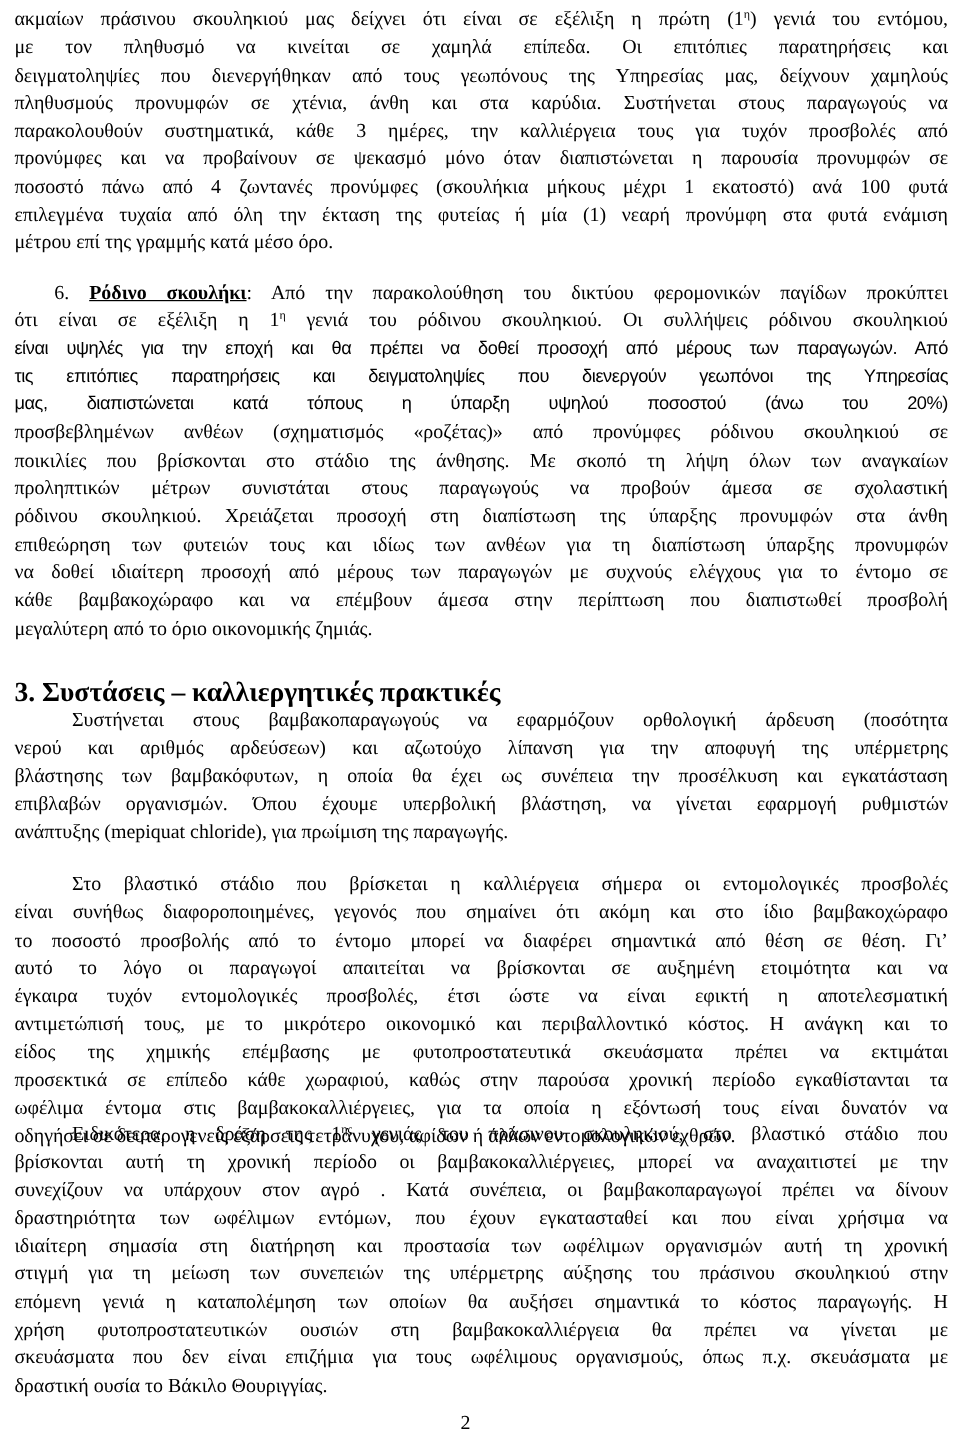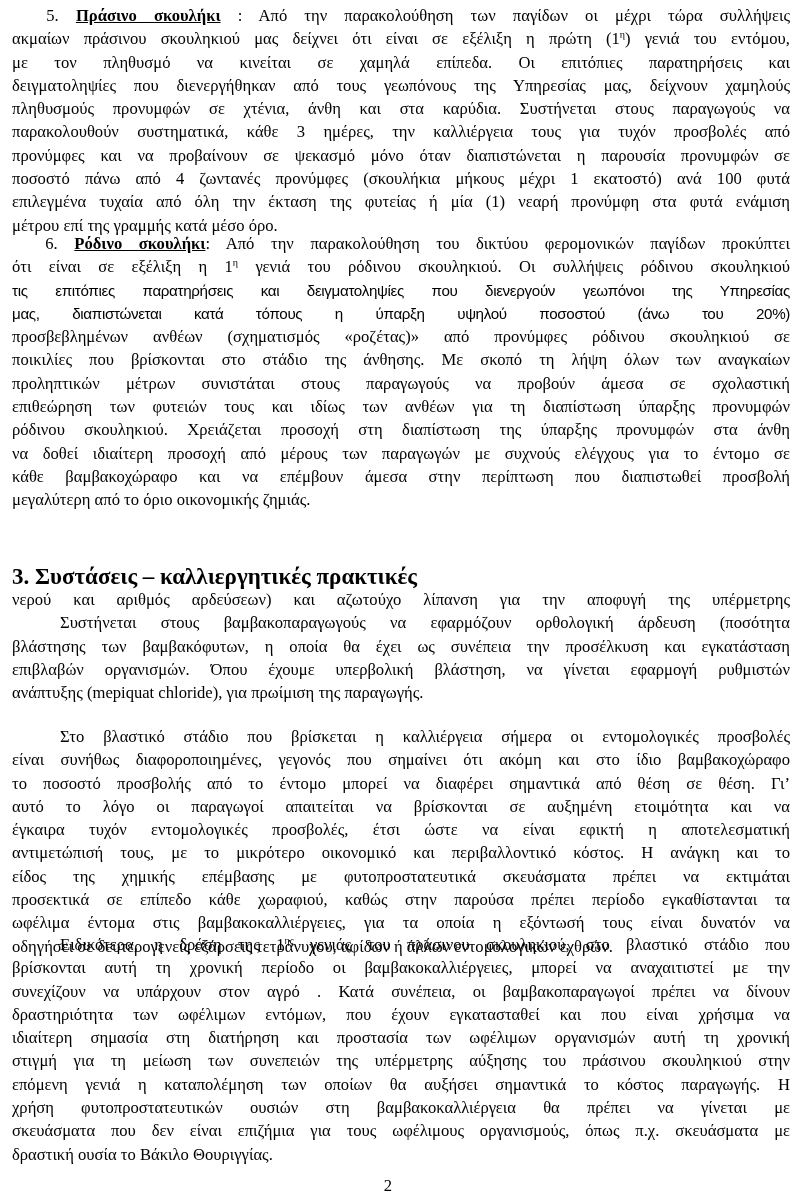--- a/index.html
+++ b/index.html
@@ -19,66 +19,66 @@
   sup { font-size: 10px; line-height: 0; vertical-align: 6px; }
   .heading { position: absolute; left: 12px; top: 565px; font-weight: bold; font-size: 23px; line-height: 23px; }
   .pagenum { position: absolute; left: 0; width: 776px; text-align: center; top: 1176px; font-size: 16.6px; }
 </style>
 </head>
 <body>
 
 <div class="page">
 
   <div class="para" style="top:4px;">
-    <span class="line">&nbsp;&nbsp;<span>5.</span> <span class="ul-b">Πράσινο σκουλήκι</span><span> : Από την παρακολούθηση των παγίδων οι μέχρι τώρα συλλήψεις</span></span>
     <span class="line"><span>ακμαίων πράσινου σκουληκιού μας δείχνει ότι είναι σε εξέλιξη η πρώτη (1</span><sup>η</sup><span>) γενιά του εντόμου,</span></span>
     <span class="line">με τον  πληθυσμό να  κινείται σε χαμηλά επίπεδα. Οι επιτόπιες παρατηρήσεις και</span>
     <span class="line">δειγματοληψίες που διενεργήθηκαν από τους γεωπόνους της Υπηρεσίας μας, δείχνουν χαμηλούς</span>
     <span class="line">πληθυσμούς προνυμφών σε χτένια, άνθη και στα καρύδια. Συστήνεται στους παραγωγούς να</span>
     <span class="line">παρακολουθούν συστηματικά, κάθε 3 ημέρες, την καλλιέργεια τους για τυχόν προσβολές από</span>
     <span class="line">προνύμφες και να προβαίνουν σε ψεκασμό μόνο όταν διαπιστώνεται η παρουσία προνυμφών σε</span>
     <span class="line">ποσοστό πάνω από 4 ζωντανές προνύμφες (σκουλήκια μήκους μέχρι 1 εκατοστό) ανά 100 φυτά</span>
     <span class="line">επιλεγμένα τυχαία από όλη την έκταση της φυτείας ή μία (1) νεαρή προνύμφη στα φυτά ενάμιση</span>
     <span class="line last">μέτρου επί της γραμμής κατά μέσο όρο.</span>
   </div>
 
   <div class="para" style="top:232px;">
     <span class="line">&nbsp;&nbsp;<span>6.</span> <span class="ul-b">Ρόδινο σκουλήκι</span><span>: Από την παρακολούθηση του δικτύου φερομονικών παγίδων προκύπτει</span></span>
     <span class="line"><span>ότι είναι σε εξέλιξη η 1</span><sup>η</sup><span> γενιά του ρόδινου σκουληκιού. Οι συλλήψεις ρόδινου σκουληκιού</span></span>
+    <span class="line sans">είναι υψηλές για την εποχή και θα πρέπει να δοθεί προσοχή από μέρους των παραγωγών. Από</span>
     <span class="line sans">τις  επιτόπιες παρατηρήσεις και δειγματοληψίες  που διενεργούν γεωπόνοι της Υπηρεσίας</span>
     <span class="line sans">μας, διαπιστώνεται κατά τόπους  η ύπαρξη  υψηλού ποσοστού (άνω του 20%)</span>
     <span class="line">προσβεβλημένων ανθέων (σχηματισμός «ροζέτας)» από προνύμφες ρόδινου σκουληκιού σε</span>
     <span class="line">ποικιλίες που βρίσκονται στο στάδιο της άνθησης. Με σκοπό τη λήψη όλων των αναγκαίων</span>
     <span class="line">προληπτικών μέτρων συνιστάται στους παραγωγούς να προβούν άμεσα σε σχολαστική</span>
+    <span class="line">ρόδινου σκουληκιού. Χρειάζεται προσοχή στη διαπίστωση της ύπαρξης προνυμφών στα άνθη</span>
     <span class="line">επιθεώρηση των φυτειών τους και ιδίως  των ανθέων για τη διαπίστωση ύπαρξης προνυμφών</span>
-    <span class="line">ρόδινου σκουληκιού. Χρειάζεται προσοχή στη διαπίστωση της ύπαρξης προνυμφών στα άνθη</span>
     <span class="line">να δοθεί ιδιαίτερη προσοχή από μέρους των παραγωγών με συχνούς ελέγχους για το έντομο σε</span>
     <span class="line">κάθε βαμβακοχώραφο και να επέμβουν άμεσα στην περίπτωση που διαπιστωθεί προσβολή</span>
     <span class="line last">μεγαλύτερη από το όριο οικονομικής ζημιάς.</span>
   </div>
 
   <div class="heading">3. Συστάσεις – καλλιεργητικές πρακτικές</div>
 
   <div class="para" style="top:588px;">
+    <span class="line" style="padding-left:48px;">Συστήνεται στους βαμβακοπαραγωγούς να εφαρμόζουν  ορθολογική άρδευση (ποσότητα</span>
     <span class="line">νερού και αριθμός αρδεύσεων) και αζωτούχο λίπανση για την αποφυγή της υπέρμετρης</span>
-    <span class="line" style="padding-left:48px;">Συστήνεται στους βαμβακοπαραγωγούς να εφαρμόζουν  ορθολογική άρδευση (ποσότητα</span>
     <span class="line">βλάστησης των βαμβακόφυτων, η οποία θα έχει ως συνέπεια την προσέλκυση και εγκατάσταση</span>
     <span class="line">επιβλαβών οργανισμών. Όπου έχουμε υπερβολική βλάστηση, να γίνεται εφαρμογή ρυθμιστών</span>
     <span class="line last">ανάπτυξης (mepiquat chloride), για πρωίμιση της παραγωγής.</span>
   </div>
 
   <div class="para" style="top:725px;">
     <span class="line" style="padding-left:48px;">Στο βλαστικό στάδιο που βρίσκεται η καλλιέργεια σήμερα οι εντομολογικές προσβολές</span>
     <span class="line">είναι συνήθως διαφοροποιημένες, γεγονός που σημαίνει ότι ακόμη και στο ίδιο βαμβακοχώραφο</span>
     <span class="line">το ποσοστό προσβολής από το έντομο μπορεί να διαφέρει σημαντικά από θέση σε θέση. Γι’</span>
     <span class="line">αυτό το λόγο οι παραγωγοί απαιτείται να βρίσκονται σε αυξημένη ετοιμότητα και να</span>
     <span class="line">έγκαιρα τυχόν εντομολογικές προσβολές, έτσι ώστε να είναι εφικτή η αποτελεσματική</span>
     <span class="line">αντιμετώπισή τους, με το μικρότερο οικονομικό και περιβαλλοντικό κόστος. Η ανάγκη και το</span>
     <span class="line">είδος της χημικής επέμβασης με φυτοπροστατευτικά σκευάσματα πρέπει να εκτιμάται</span>
-    <span class="line">προσεκτικά σε επίπεδο κάθε χωραφιού, καθώς στην παρούσα πρέπει περίοδο εγκαθίστανται τα</span>
+    <span class="line">προσεκτικά σε επίπεδο κάθε χωραφιού, καθώς στην παρούσα χρονική περίοδο εγκαθίστανται τα</span>
     <span class="line">ωφέλιμα έντομα στις βαμβακοκαλλιέργειες, για τα οποία η εξόντωσή τους είναι δυνατόν να</span>
     <span class="line last">οδηγήσει σε δευτερογενείς εξάρσεις τετράνυχου, αφίδων ή άλλων εντομολογικών εχθρών.</span>
   </div>
 
   <div class="para" style="top:933px;">
     <span class="line" style="padding-left:48px;"><span>Ειδικότερα, η δράση της 1</span><sup>ης</sup><span> γενιάς του πράσινου σκουληκιού, στο βλαστικό στάδιο που</span></span>
     <span class="line">βρίσκονται αυτή τη χρονική περίοδο οι βαμβακοκαλλιέργειες, μπορεί να αναχαιτιστεί με την</span>
     <span class="line">συνεχίζουν να υπάρχουν στον αγρό . Κατά συνέπεια, οι βαμβακοπαραγωγοί πρέπει να δίνουν</span>
     <span class="line">δραστηριότητα των ωφέλιμων εντόμων, που έχουν εγκατασταθεί και που είναι χρήσιμα να</span>
     <span class="line">ιδιαίτερη σημασία στη διατήρηση και προστασία των ωφέλιμων οργανισμών αυτή τη χρονική</span>

